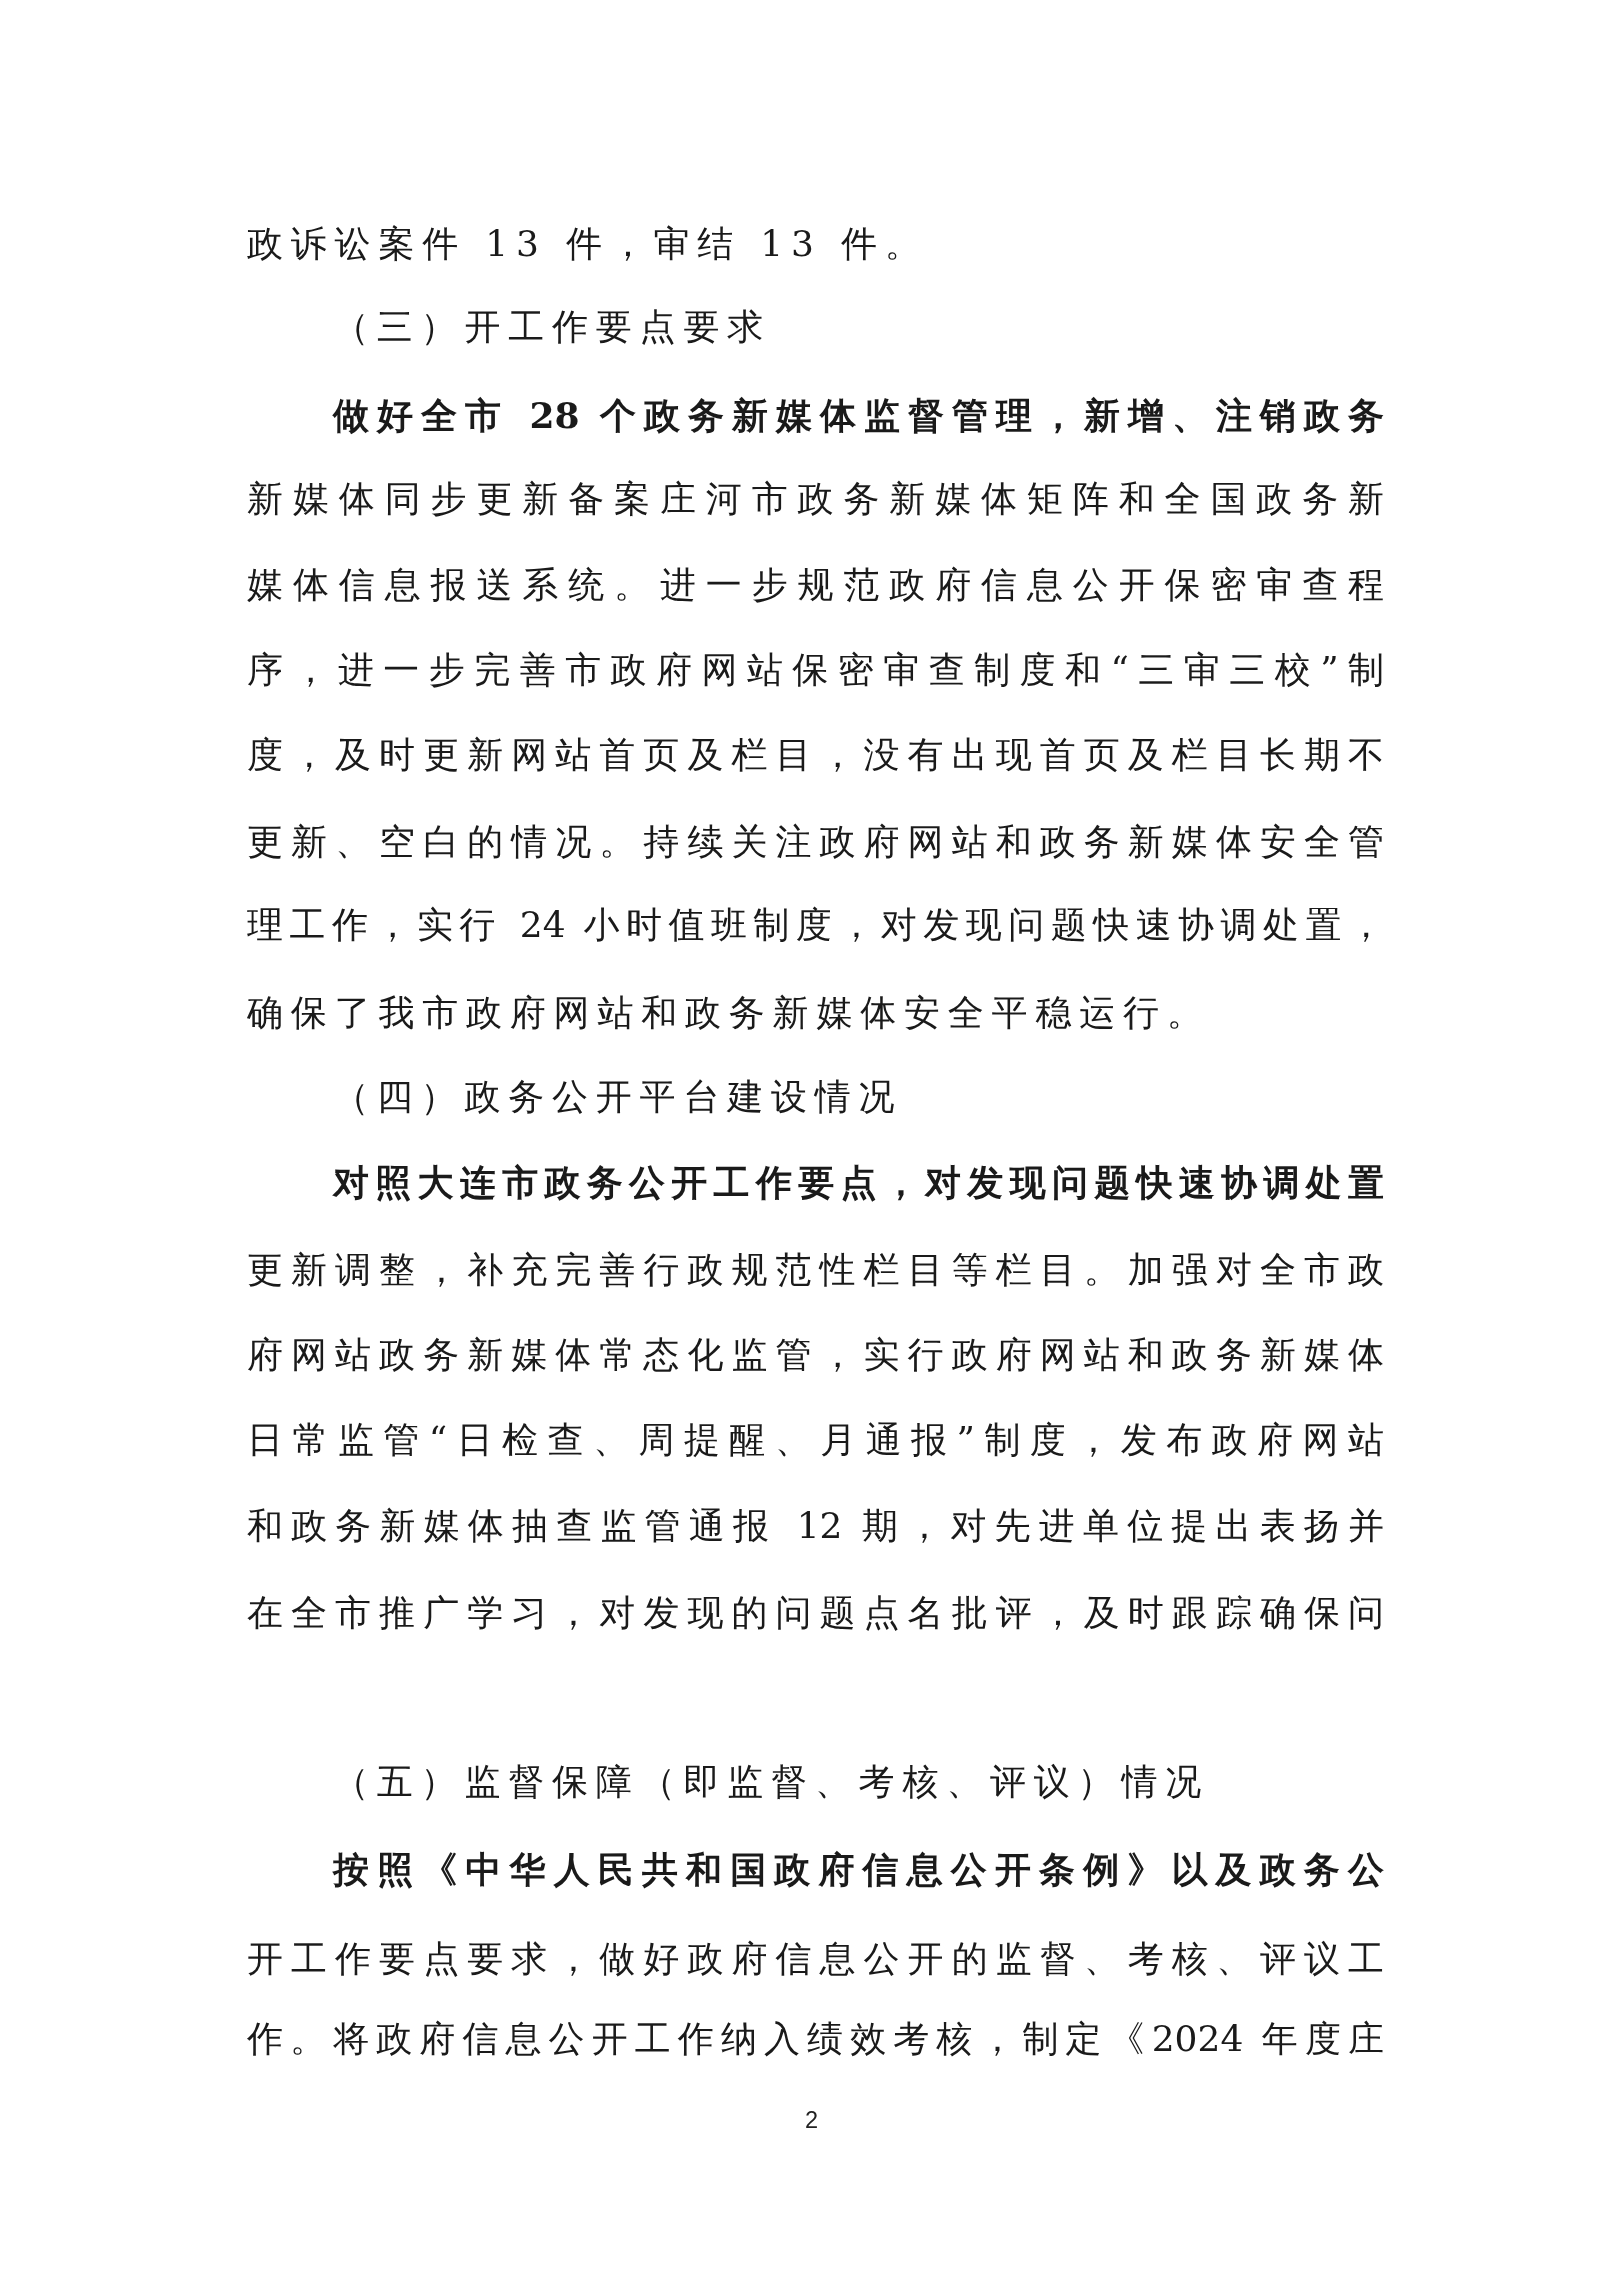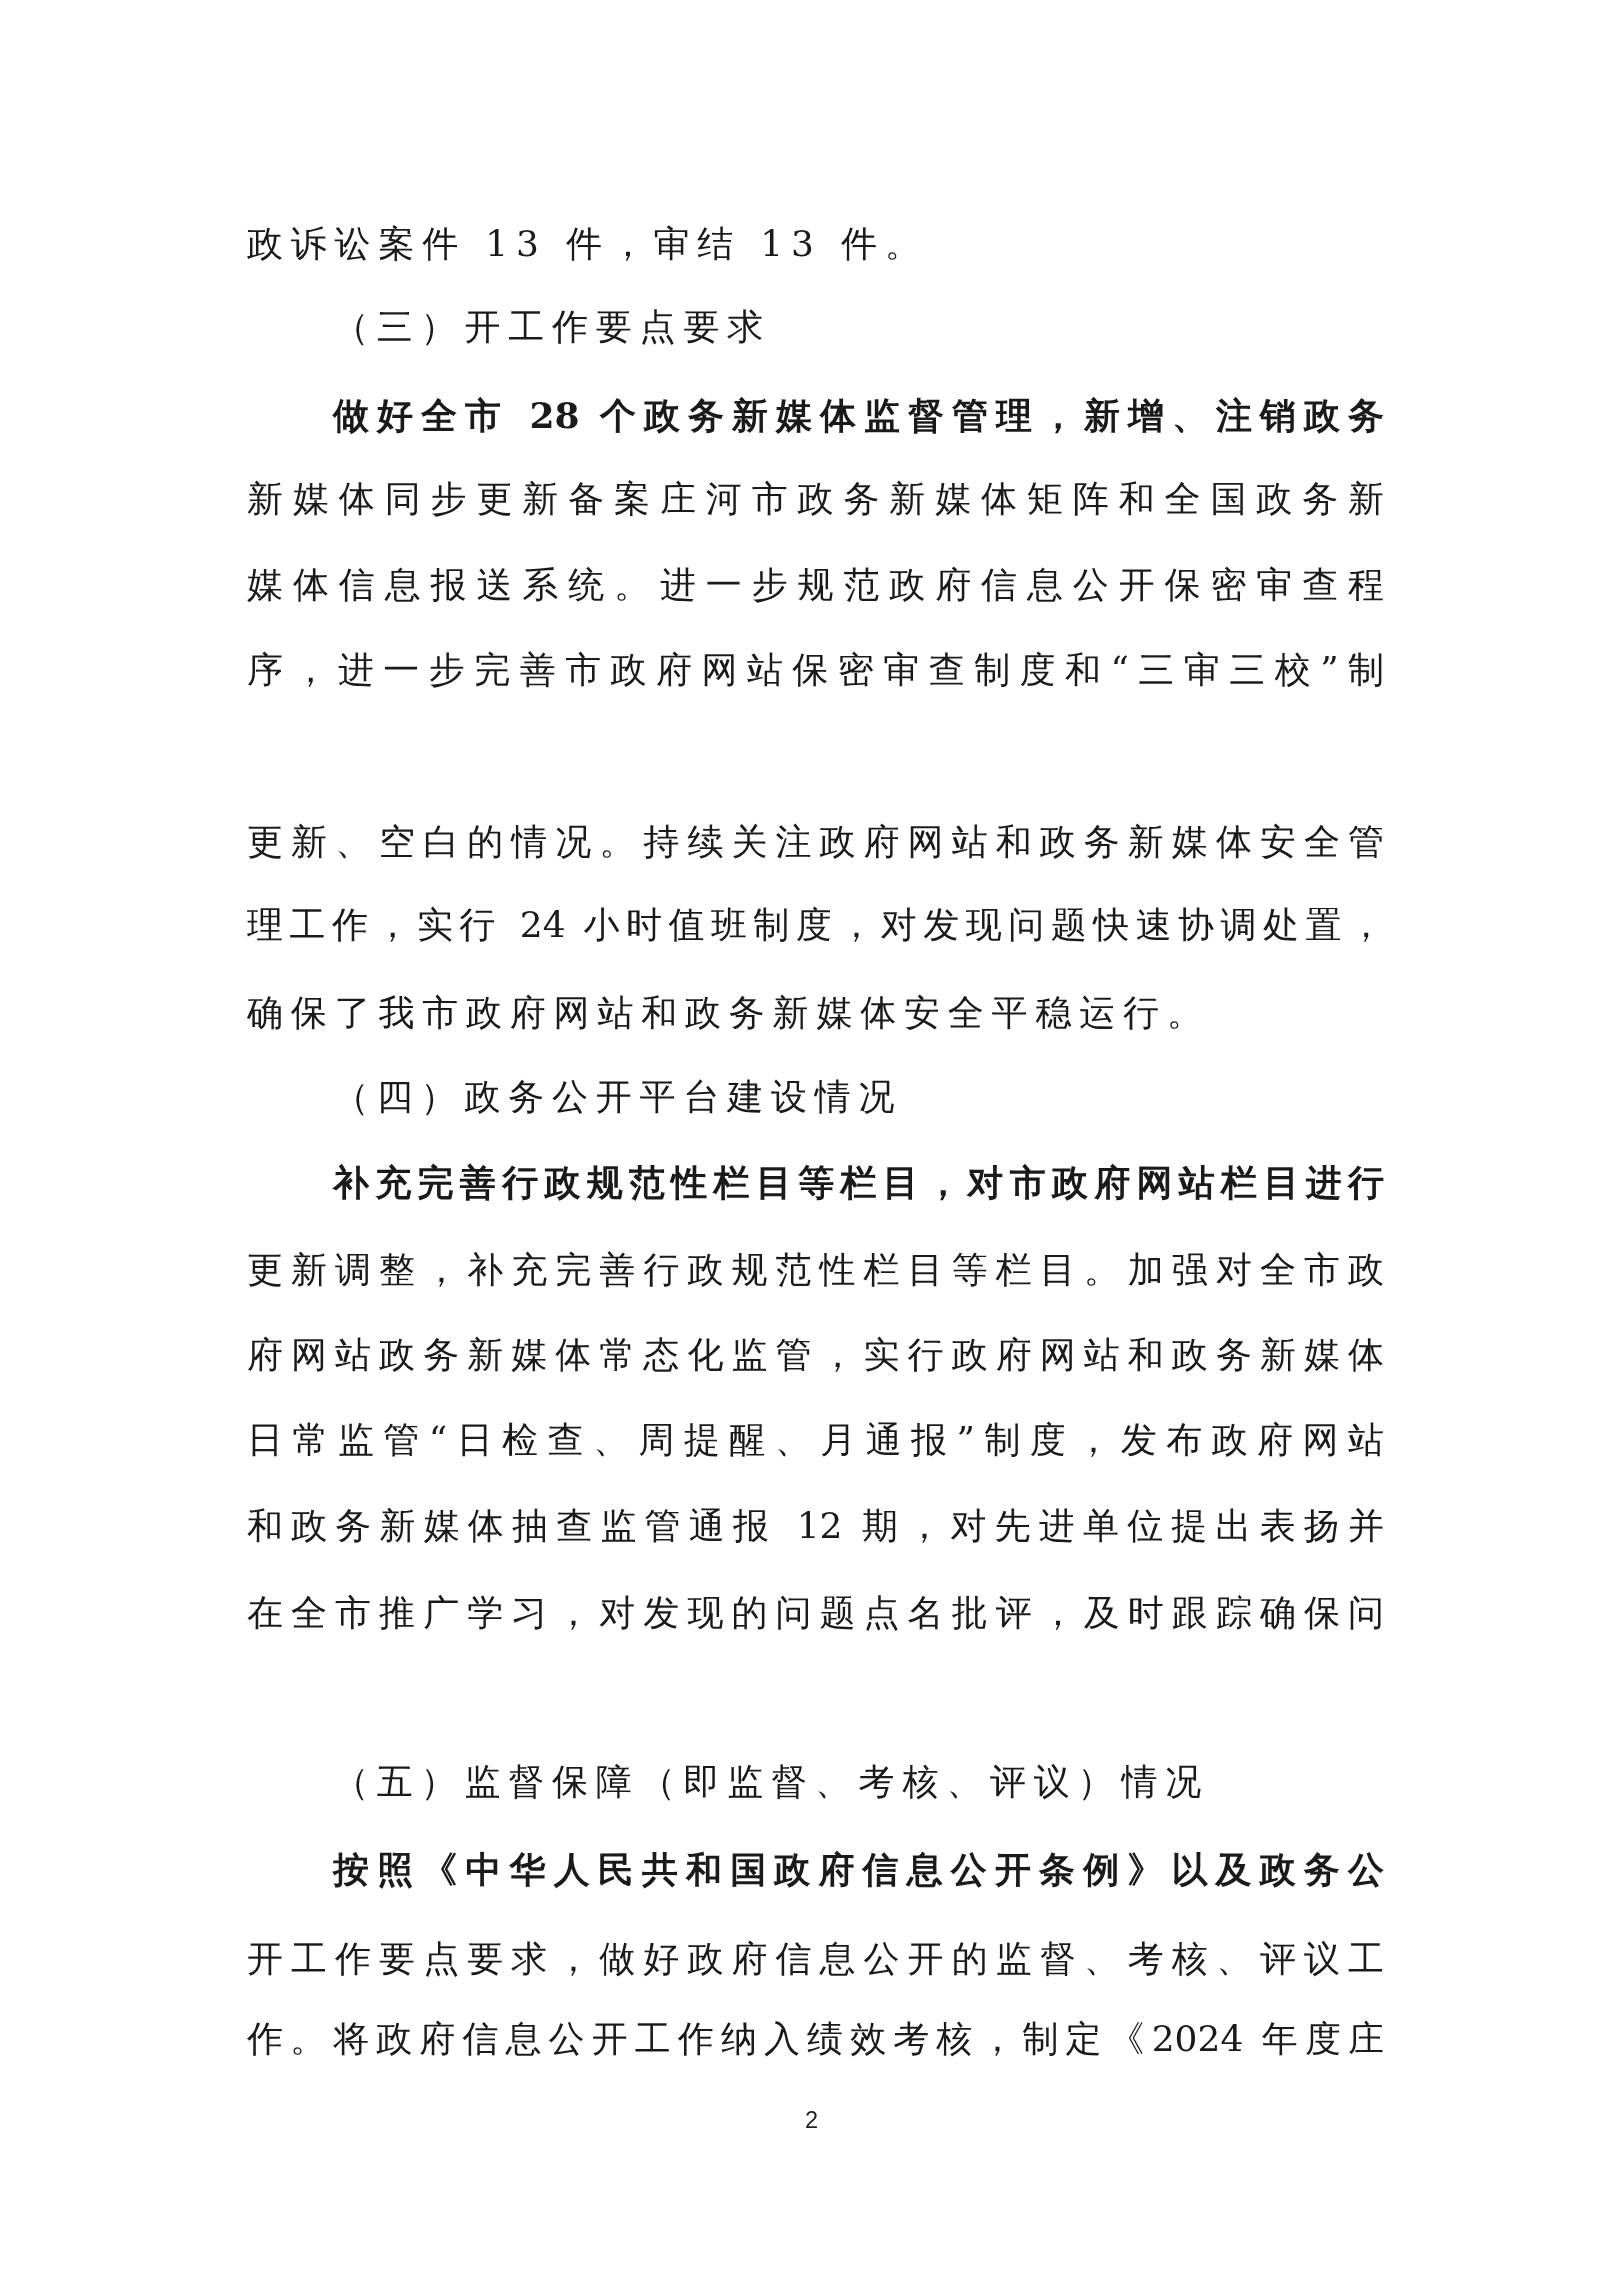--- a/index.html
+++ b/index.html
@@ -18,25 +18,26 @@
 </head>
 <body>
 
 <div class="page">
   <div class="line partial" style="top:214px">政诉讼案件 13 件，审结 13 件。</div>
   <div class="line heading" style="top:297px">（三）开工作要点要求</div>
   <div class="line indent full" style="top:386px">做好全市 28 个政务新媒体监督管理，新增、注销政务</div>
   <div class="line full" style="top:469px">新媒体同步更新备案庄河市政务新媒体矩阵和全国政务新</div>
   <div class="line full" style="top:555px">媒体信息报送系统。进一步规范政府信息公开保密审查程</div>
   <div class="line full" style="top:640px">序，进一步完善市政府网站保密审查制度和“三审三校”制</div>
+  <div class="line full" style="top:725px">度，及时更新网站首页及栏目，没有出现首页及栏目长期不</div>
   <div class="line full" style="top:812px">更新、空白的情况。持续关注政府网站和政务新媒体安全管</div>
   <div class="line full" style="top:895px">理工作，实行 24 小时值班制度，对发现问题快速协调处置，</div>
   <div class="line partial" style="top:983px">确保了我市政府网站和政务新媒体安全平稳运行。</div>
   <div class="line heading" style="top:1067px">（四）政务公开平台建设情况</div>
-  <div class="line indent full" style="top:1153px">补充完善行政规范性栏目等栏目，对市政府网站栏目进行</div>
+  <div class="line indent full" style="top:1153px">对照大连市政务公开工作要点，对发现问题快速协调处置</div>
   <div class="line full" style="top:1240px">更新调整，补充完善行政规范性栏目等栏目。加强对全市政</div>
   <div class="line full" style="top:1325px">府网站政务新媒体常态化监管，实行政府网站和政务新媒体</div>
   <div class="line full" style="top:1410px">日常监管“日检查、周提醒、月通报”制度，发布政府网站</div>
   <div class="line full" style="top:1496px">和政务新媒体抽查监管通报 12 期，对先进单位提出表扬并</div>
   <div class="line full" style="top:1583px">在全市推广学习，对发现的问题点名批评，及时跟踪确保问</div>
   <div class="line heading" style="top:1752px">（五）监督保障（即监督、考核、评议）情况</div>
   <div class="line indent full" style="top:1840px">按照《中华人民共和国政府信息公开条例》以及政务公</div>
   <div class="line full" style="top:1929px">开工作要点要求，做好政府信息公开的监督、考核、评议工</div>
   <div class="line full" style="top:2009px">作。将政府信息公开工作纳入绩效考核，制定《2024 年度庄</div>
 

